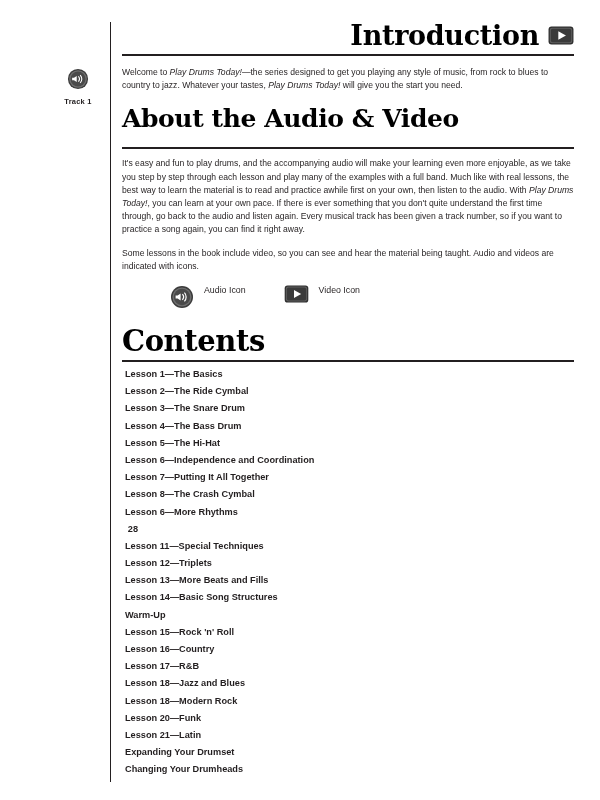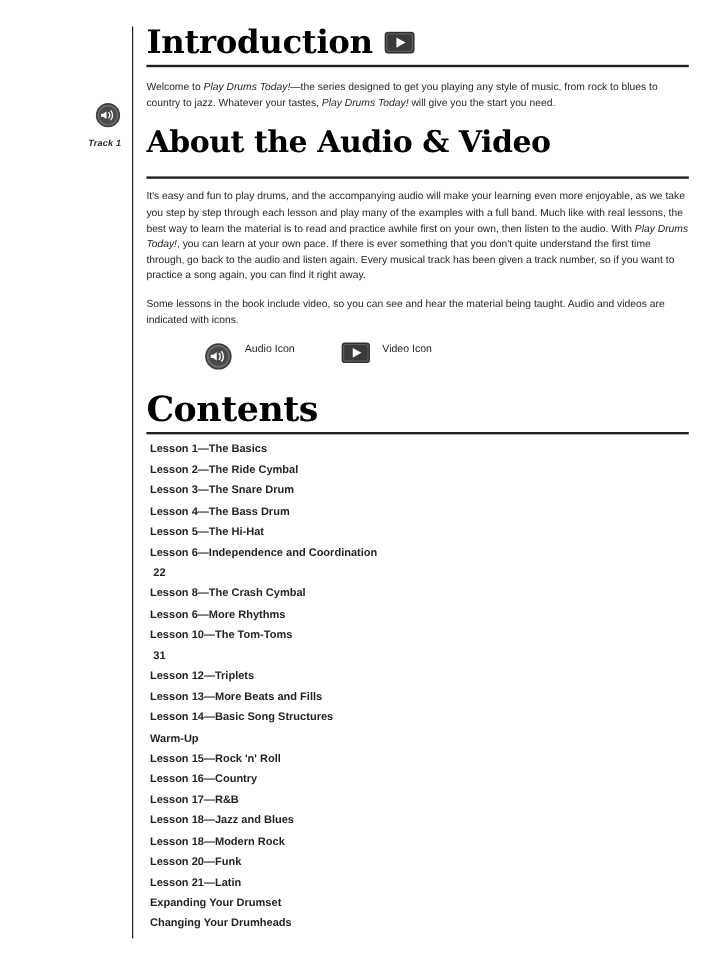--- a/index.html
+++ b/index.html
@@ -49,20 +49,21 @@
     display: inline-block;
     vertical-align: middle;
   }
   .intro-row {
     display: flex;
     align-items: center;
     gap: 9px;
     border-bottom: 2.5px solid #231f20;
     padding-bottom: 5px;
     margin-bottom: 10px;
+    justify-content: flex-end;
   }
   .h-big {
     font-family: "DejaVu Serif", serif;
     font-weight: bold;
     font-size: 25px;
     letter-spacing: -0.4px;
     line-height: 1;
     margin: 14px 0 8px 0;
     border-bottom: 2.5px solid #231f20;
     padding-bottom: 16px;
@@ -85,24 +86,23 @@
     margin: 0 0 10px 0;
     text-align: left;
     color: #231f20;
   }
   p.body em { font-style: italic; }
 
   
   .track-badge {
     position: absolute;
     left: 55px;
-    top: 85px;
+    top: 68px;
     width: 46px;
-    text-align: right;
-    font-style: italic;
+    text-align: center;
   }
   .track-label {
     font-size: 7.5px;
     font-weight: bold;
     color: #231f20;
     margin-top: 3px;
     letter-spacing: 0.2px;
   }
 
   
@@ -256,39 +256,40 @@
           <span class="toc-title">Lesson 5—The Hi-Hat</span>
           <span class="toc-dots">................................................................................................................................</span>
           <span class="toc-page">16</span>
         </div>
         <div class="toc-row">
           <span class="toc-title">Lesson 6—Independence and Coordination</span>
           <span class="toc-dots">................................................................................................................................</span>
           <span class="toc-page">20</span>
         </div>
         <div class="toc-row">
+          <span class="toc-title">Lesson 7—Putting It All Together</span>
           <span class="toc-dots">................................................................................................................................</span>
           <span class="toc-page">22</span>
         </div>
         <div class="toc-row">
           <span class="toc-title">Lesson 8—The Crash Cymbal</span>
           <span class="toc-dots">................................................................................................................................</span>
           <span class="toc-page">23</span>
         </div>
         <div class="toc-row">
           <span class="toc-title">Lesson 6—More Rhythms</span>
           <span class="toc-dots">................................................................................................................................</span>
           <span class="toc-page">25</span>
         </div>
         <div class="toc-row">
-          <span class="toc-title">Lesson 10—The Tom-Toms</span>
           <span class="toc-dots">................................................................................................................................</span>
           <span class="toc-page">28</span>
         </div>
         <div class="toc-row">
+          <span class="toc-title">Lesson 11—Special Techniques</span>
           <span class="toc-dots">................................................................................................................................</span>
           <span class="toc-page">31</span>
         </div>
         <div class="toc-row">
           <span class="toc-title">Lesson 12—Triplets</span>
           <span class="toc-dots">................................................................................................................................</span>
           <span class="toc-page">36</span>
         </div>
         <div class="toc-row">
           <span class="toc-title">Lesson 13—More Beats and Fills</span>

